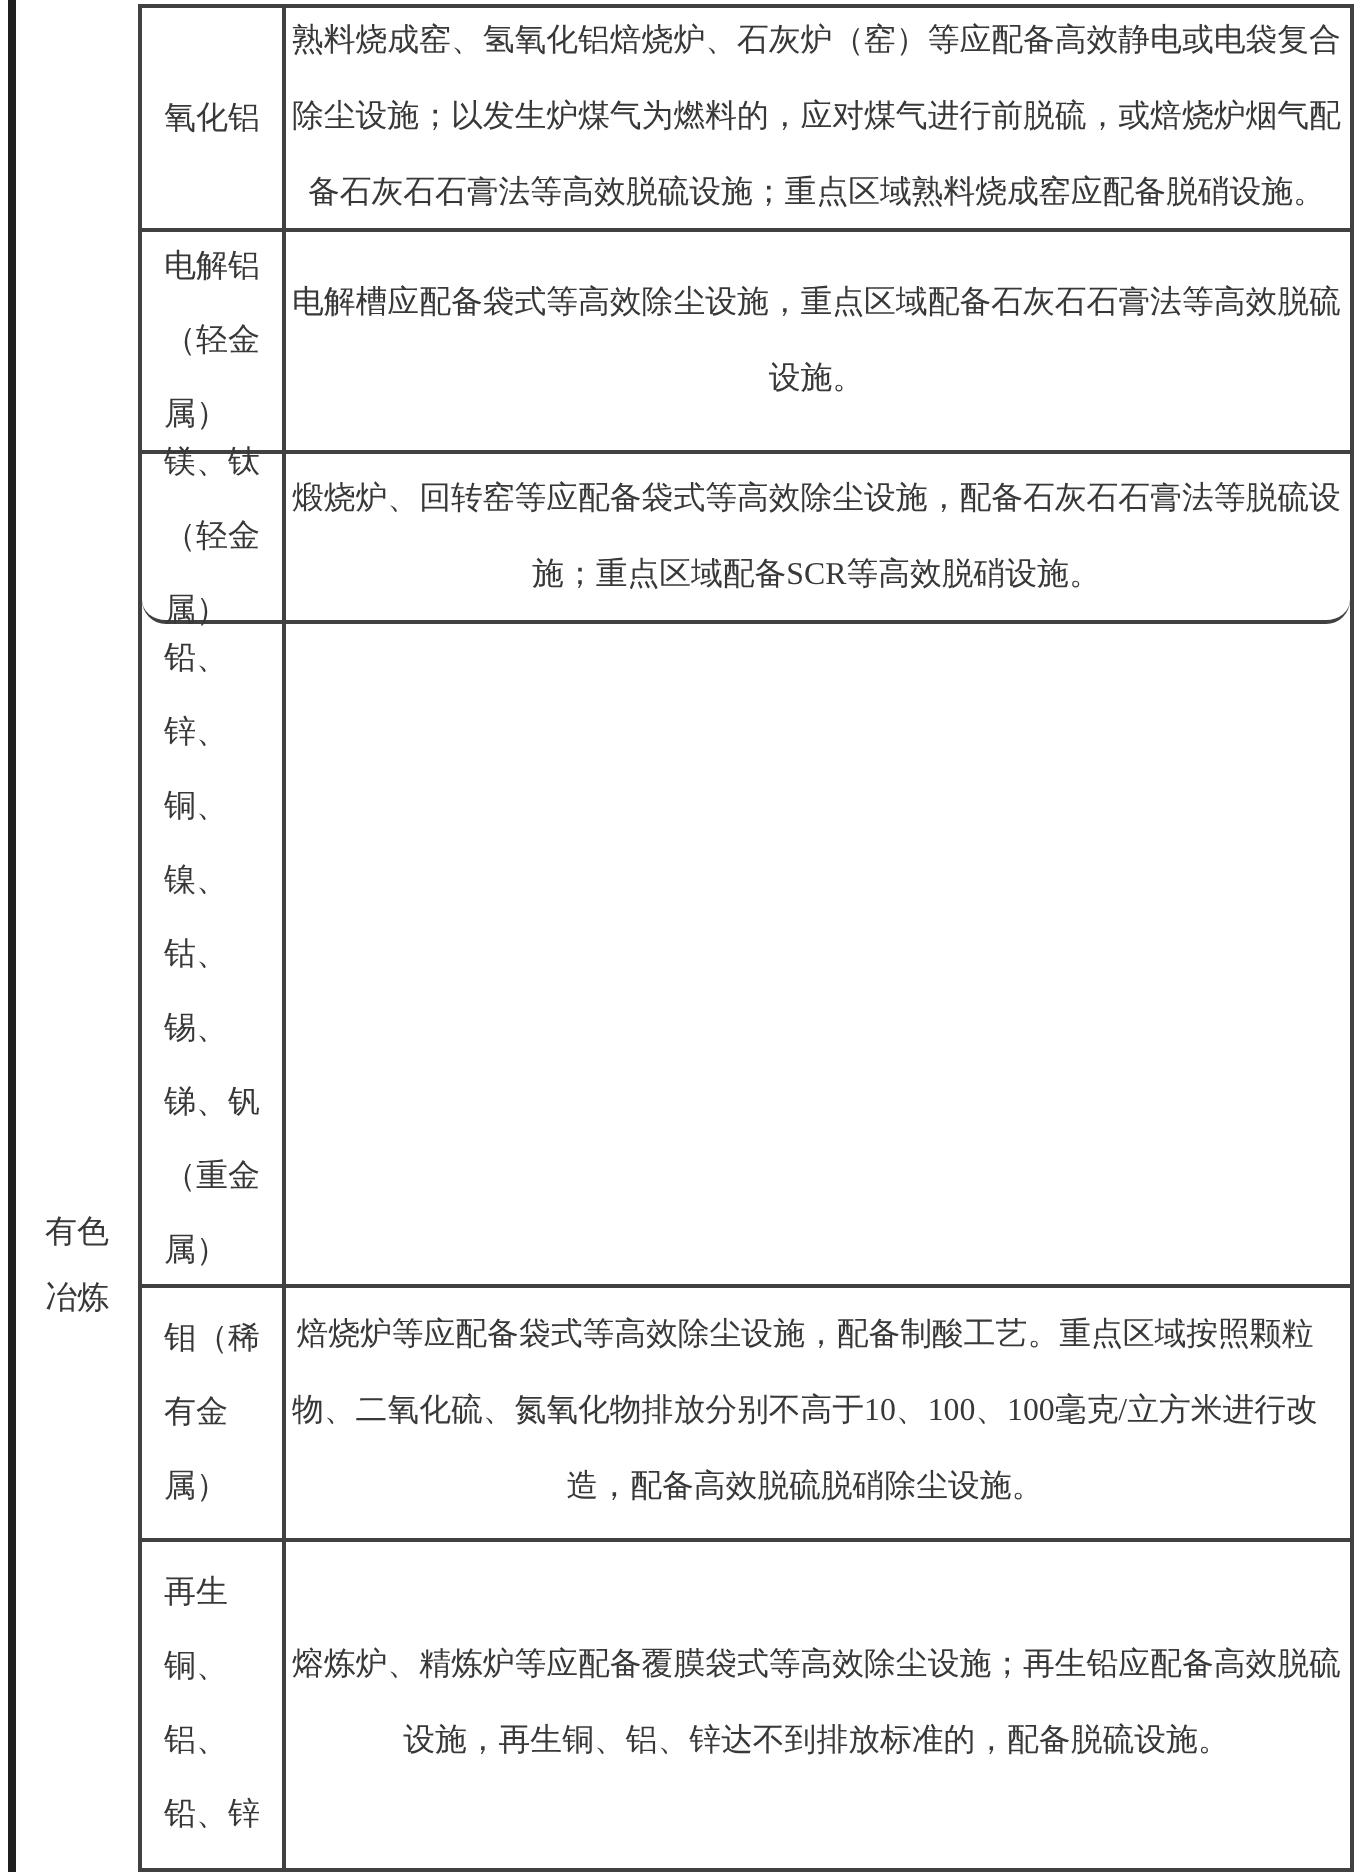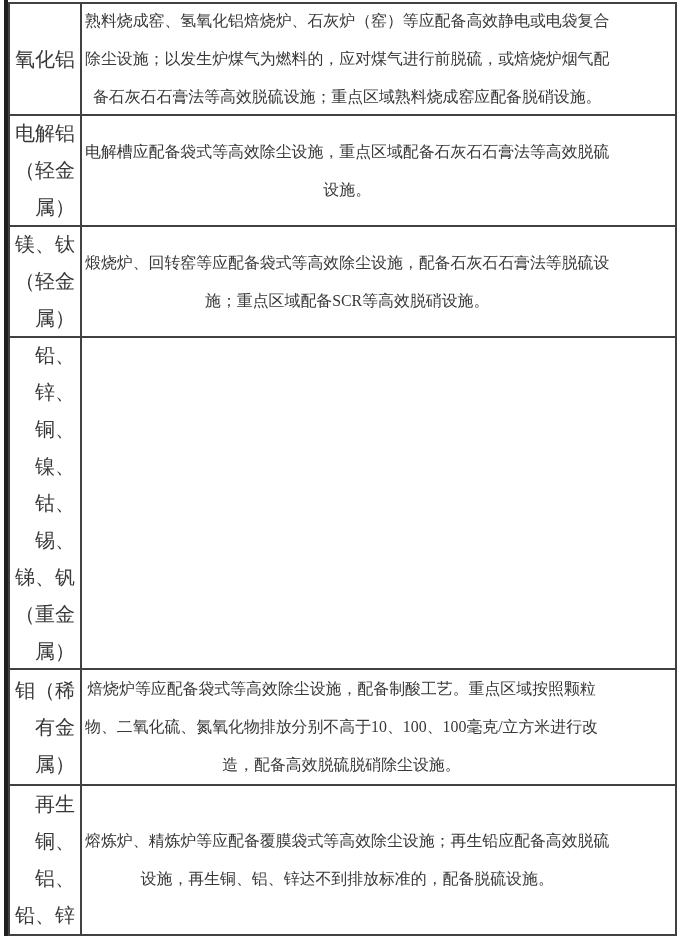--- a/index.html
+++ b/index.html
@@ -48,49 +48,53 @@
     box-sizing: border-box;
   }
   .row.stub { border-bottom: none; flex: 1; }
   .cat {
     width: 72px;
     box-sizing: border-box;
     border-right: 2px solid #414141;
     display: flex;
     align-items: center;
     justify-content: center;
-    text-align: right;
+    text-align: left;
     white-space: pre-line;
-    font-size: 20px;
+    font-size: 16px;
     line-height: 37px;
   }
   .desc {
     flex: 1;
     box-sizing: border-box;
     display: flex;
     align-items: center;
     padding: 0 3px;
     white-space: pre-line;
     font-size: 15.9px;
     line-height: 38px;
     text-align: center;
   }
   .r0 { height: 112px; }
   .r1 { height: 111px; }
-  .r2 { height: 111px; }
+  .r2 { height: 85px; border-radius: 12px; }
   .r3 { height: 332px; }
   .r4 { height: 135px; }
   .r5 { height: 176px; }
 </style>
 </head>
 <body>
 
 <div class="page">
   <div class="table">
 
+    <div class="col-sector">
+      <span>有色
+冶炼</span>
+    </div>
 
     <div class="col-rows">
 
       <div class="row r0">
         <div class="cat">氧化铝</div>
         <div class="desc">熟料烧成窑、氢氧化铝焙烧炉、石灰炉（窑）等应配备高效静电或电袋复合
 除尘设施；以发生炉煤气为燃料的，应对煤气进行前脱硫，或焙烧炉烟气配
 备石灰石石膏法等高效脱硫设施；重点区域熟料烧成窑应配备脱硝设施。</div>
       </div>
 

